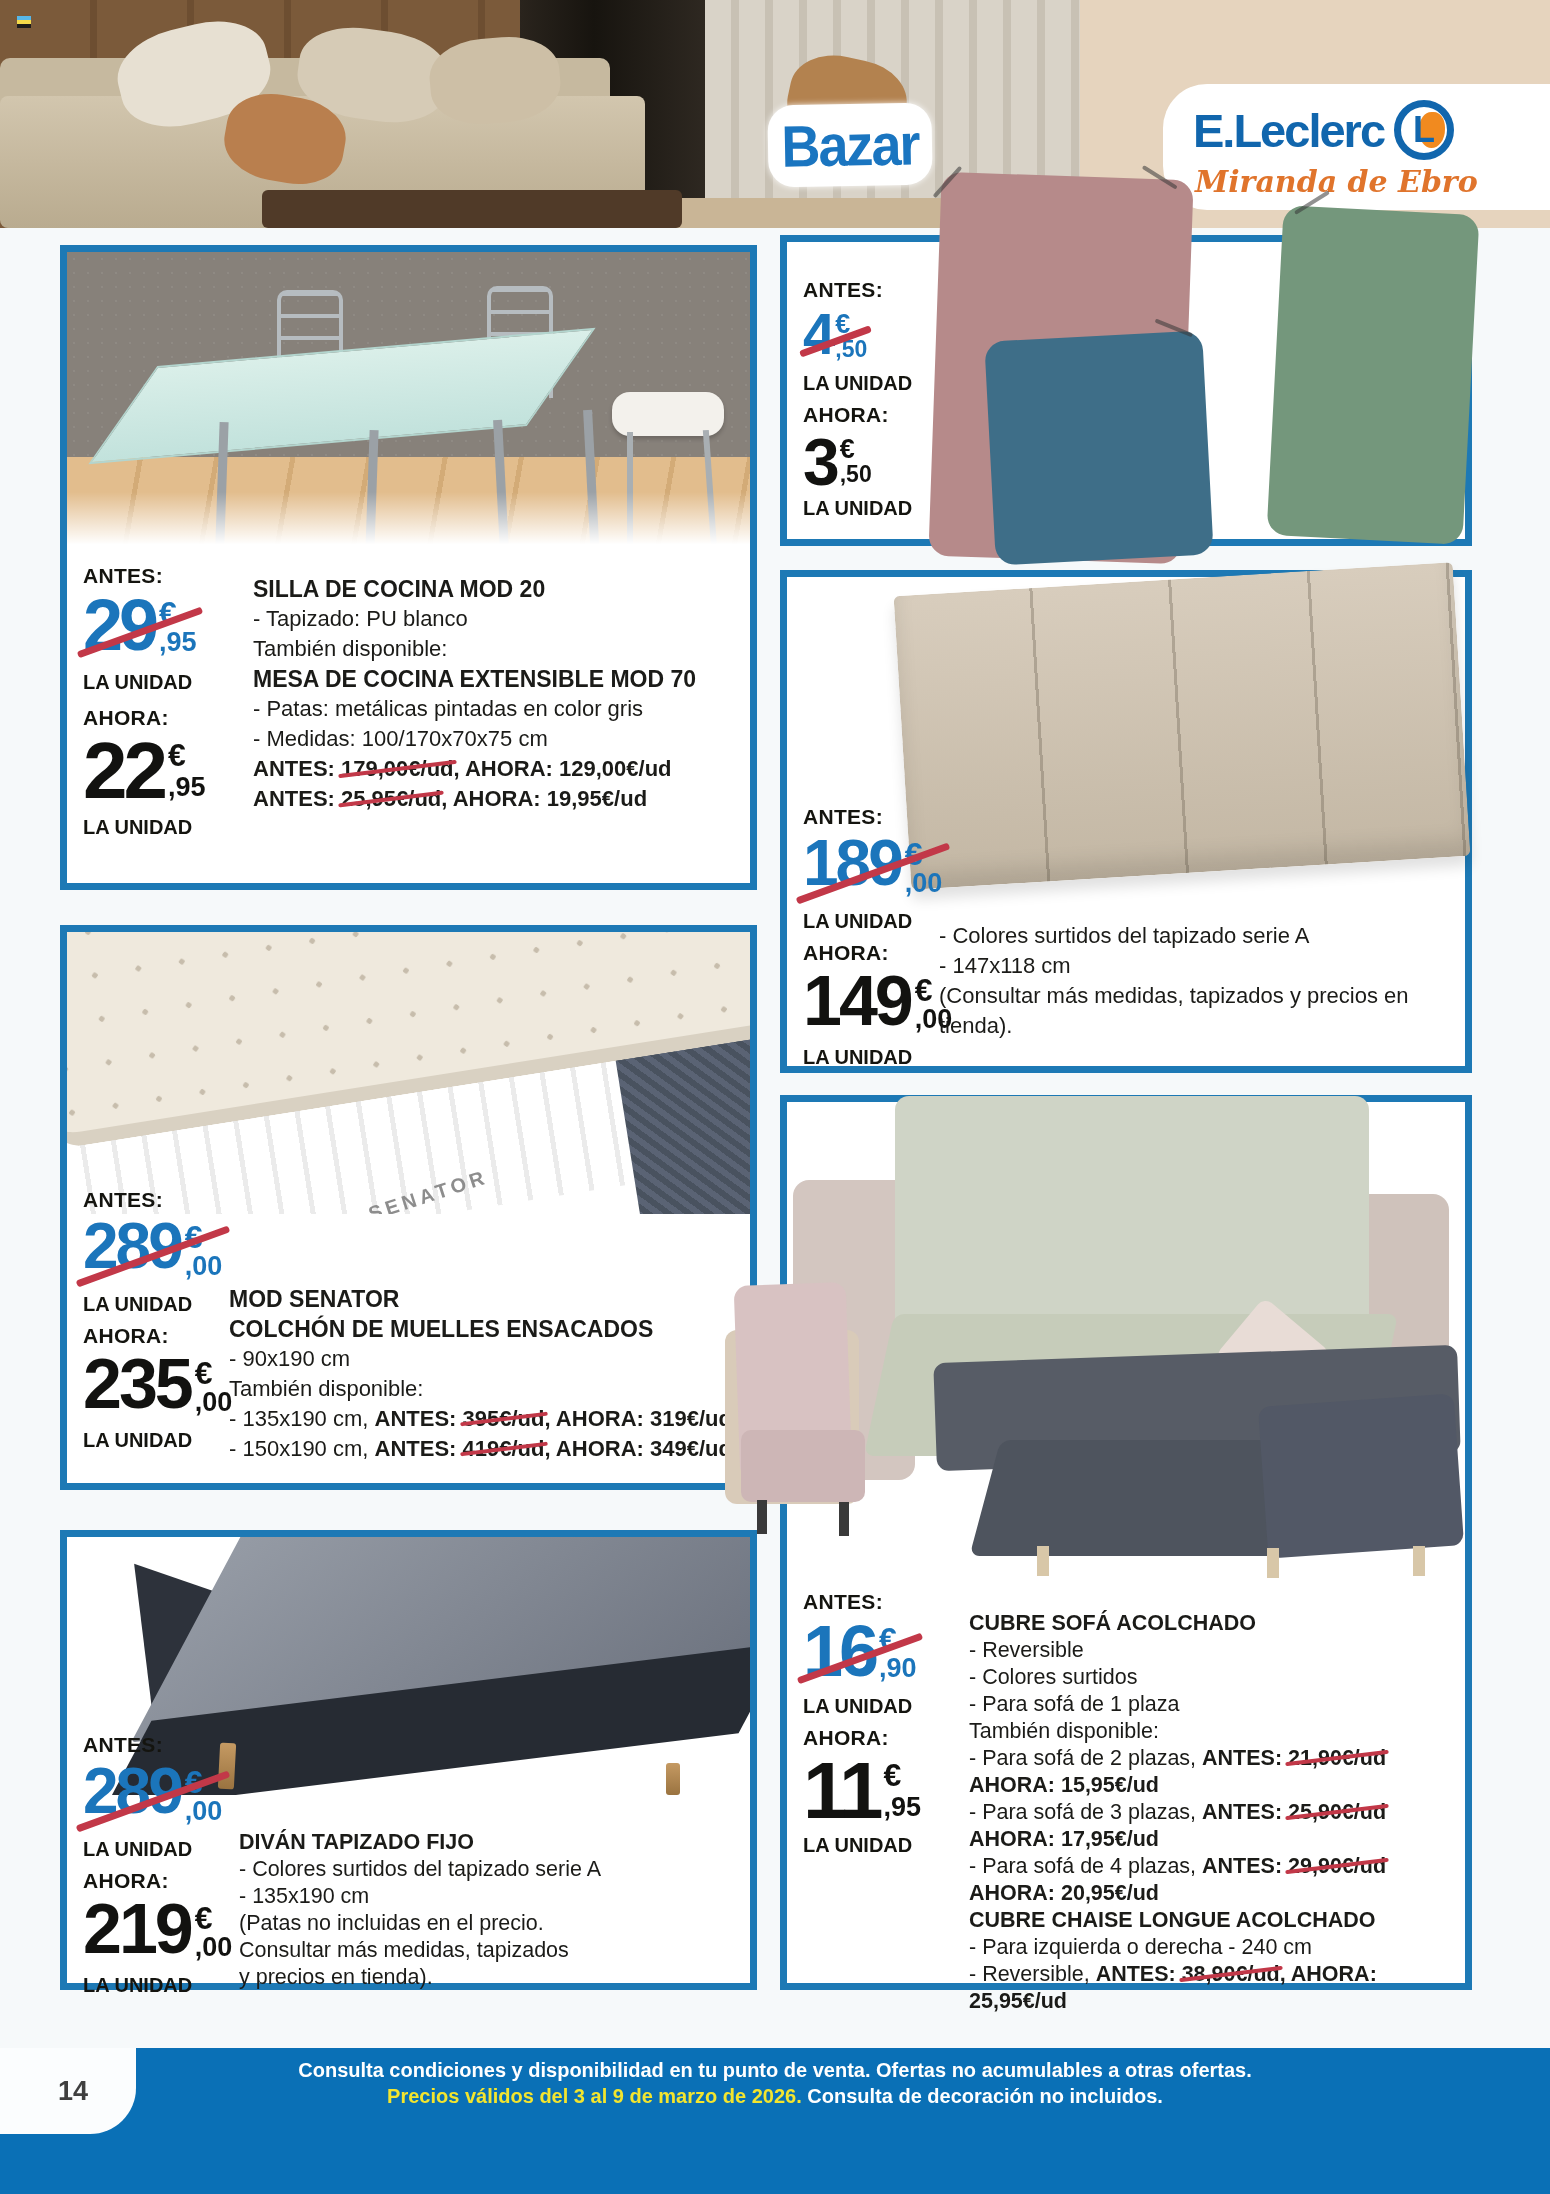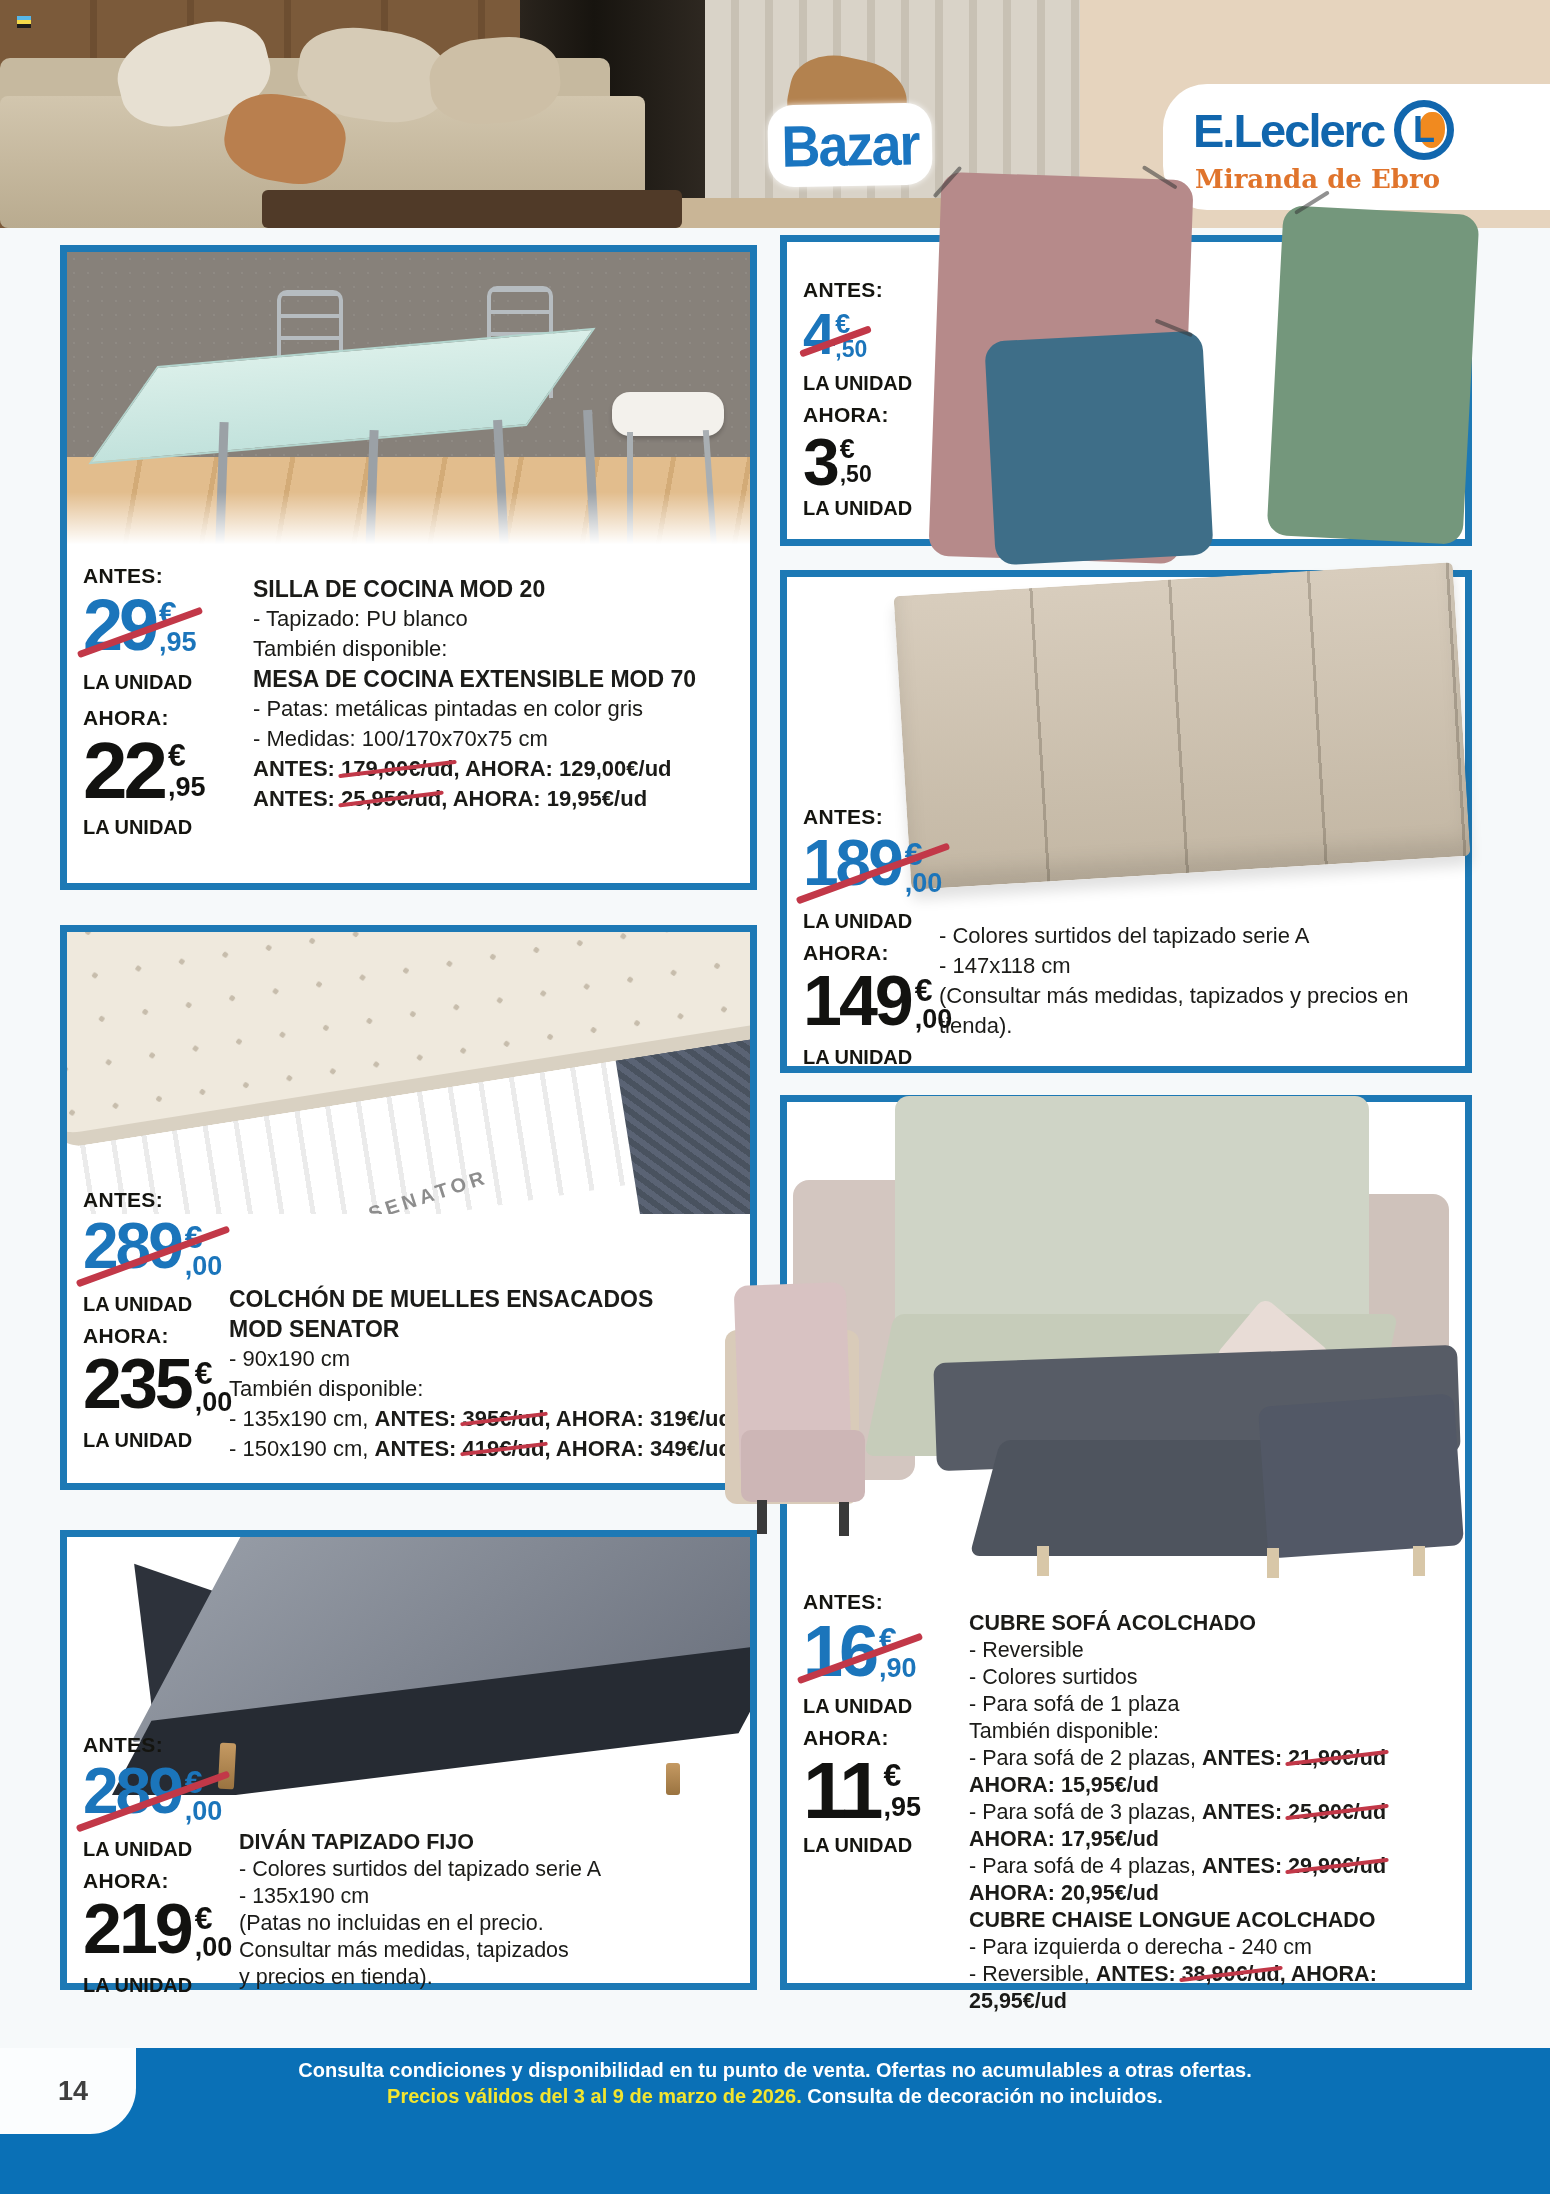--- a/index.html
+++ b/index.html
@@ -41,22 +41,22 @@
 
   .brand-card { position:absolute; left:1163px; top:84px; width:400px; height:126px;
     background:#ffffff; border-radius:44px 0 0 44px; }
   .brand-row { position:absolute; left:30px; top:16px; display:flex; align-items:center; }
   .brand-text { color:#1166ad; font-size:47px; font-weight:800; letter-spacing:-2px; }
   .brand-circle { position:relative; width:60px; height:60px; margin-left:10px; border:7px solid #1166ad;
     border-radius:50%; background:#fff; display:flex; align-items:center; justify-content:center; overflow:hidden; }
   .orange-blob { position:absolute; right:2px; top:5px; width:26px; height:36px; background:#f18a1f;
     border-radius:50% 45% 55% 50%; }
   .brand-l { position:relative; color:#1166ad; font-size:36px; font-weight:800; }
-  .brand-store { position:absolute; left:32px; top:80px; color:#e0742c; font-size:26px; font-weight:700;
-    font-family:"DejaVu Serif", serif; }
+  .brand-store { position:absolute; left:32px; top:80px; color:#e0742c; font-size:30px; font-weight:700;
+    font-style:italic; font-family:"DejaVu Serif", serif; }
 
   
   .pbox { position:absolute; background:#ffffff; border:7px solid #1d79b5; }
 
   .price-col { position:absolute; color:#161613; width:180px; }
   .plabel { font-size:21px; font-weight:700; letter-spacing:.3px; color:#14140f; }
   .price { display:inline-flex; align-items:stretch; font-weight:800; margin:6px 0 2px; position:relative; }
   .pnum { font-size:72px; line-height:.88; letter-spacing:-4px; }
   .pside { display:flex; flex-direction:column; justify-content:space-between; padding:3px 0 5px 4px; }
   .peur { font-size:32px; line-height:1; font-weight:800; }
@@ -369,22 +369,22 @@
       <div class="price new p3">
         <span class="pnum">235</span>
         <span class="pside">
             <span class="peur">€</span>
             <span class="pdec">,00</span>
           </span>
       </div>
       <div class="punit" style="margin:6px 0 0;">LA UNIDAD</div>
     </div>
     <div class="info" style="left:162px;top:352px;width:505px;">
+      <div class="ititle">MOD SENATOR</div>
       <div class="ititle">COLCHÓN DE MUELLES ENSACADOS</div>
-      <div class="ititle">MOD SENATOR</div>
       <div class="iline">- 90x190 cm</div>
       <div class="iline">También disponible:</div>
       <div class="iline"><span>- 135x190 cm, </span><span class="ibold">ANTES: </span><span class="struck ibold">395€/ud</span><span class="ibold">, AHORA: 319€/ud</span></div>
       <div class="iline"><span>- 150x190 cm, </span><span class="ibold">ANTES: </span><span class="struck ibold">419€/ud</span><span class="ibold">, AHORA: 349€/ud</span></div>
     </div>
   </section>
 
   <section class="pbox" style="left:60px;top:1530px;width:697px;height:460px;">
     <div class="photo ph-divan">
       <div class="d-left"></div>

